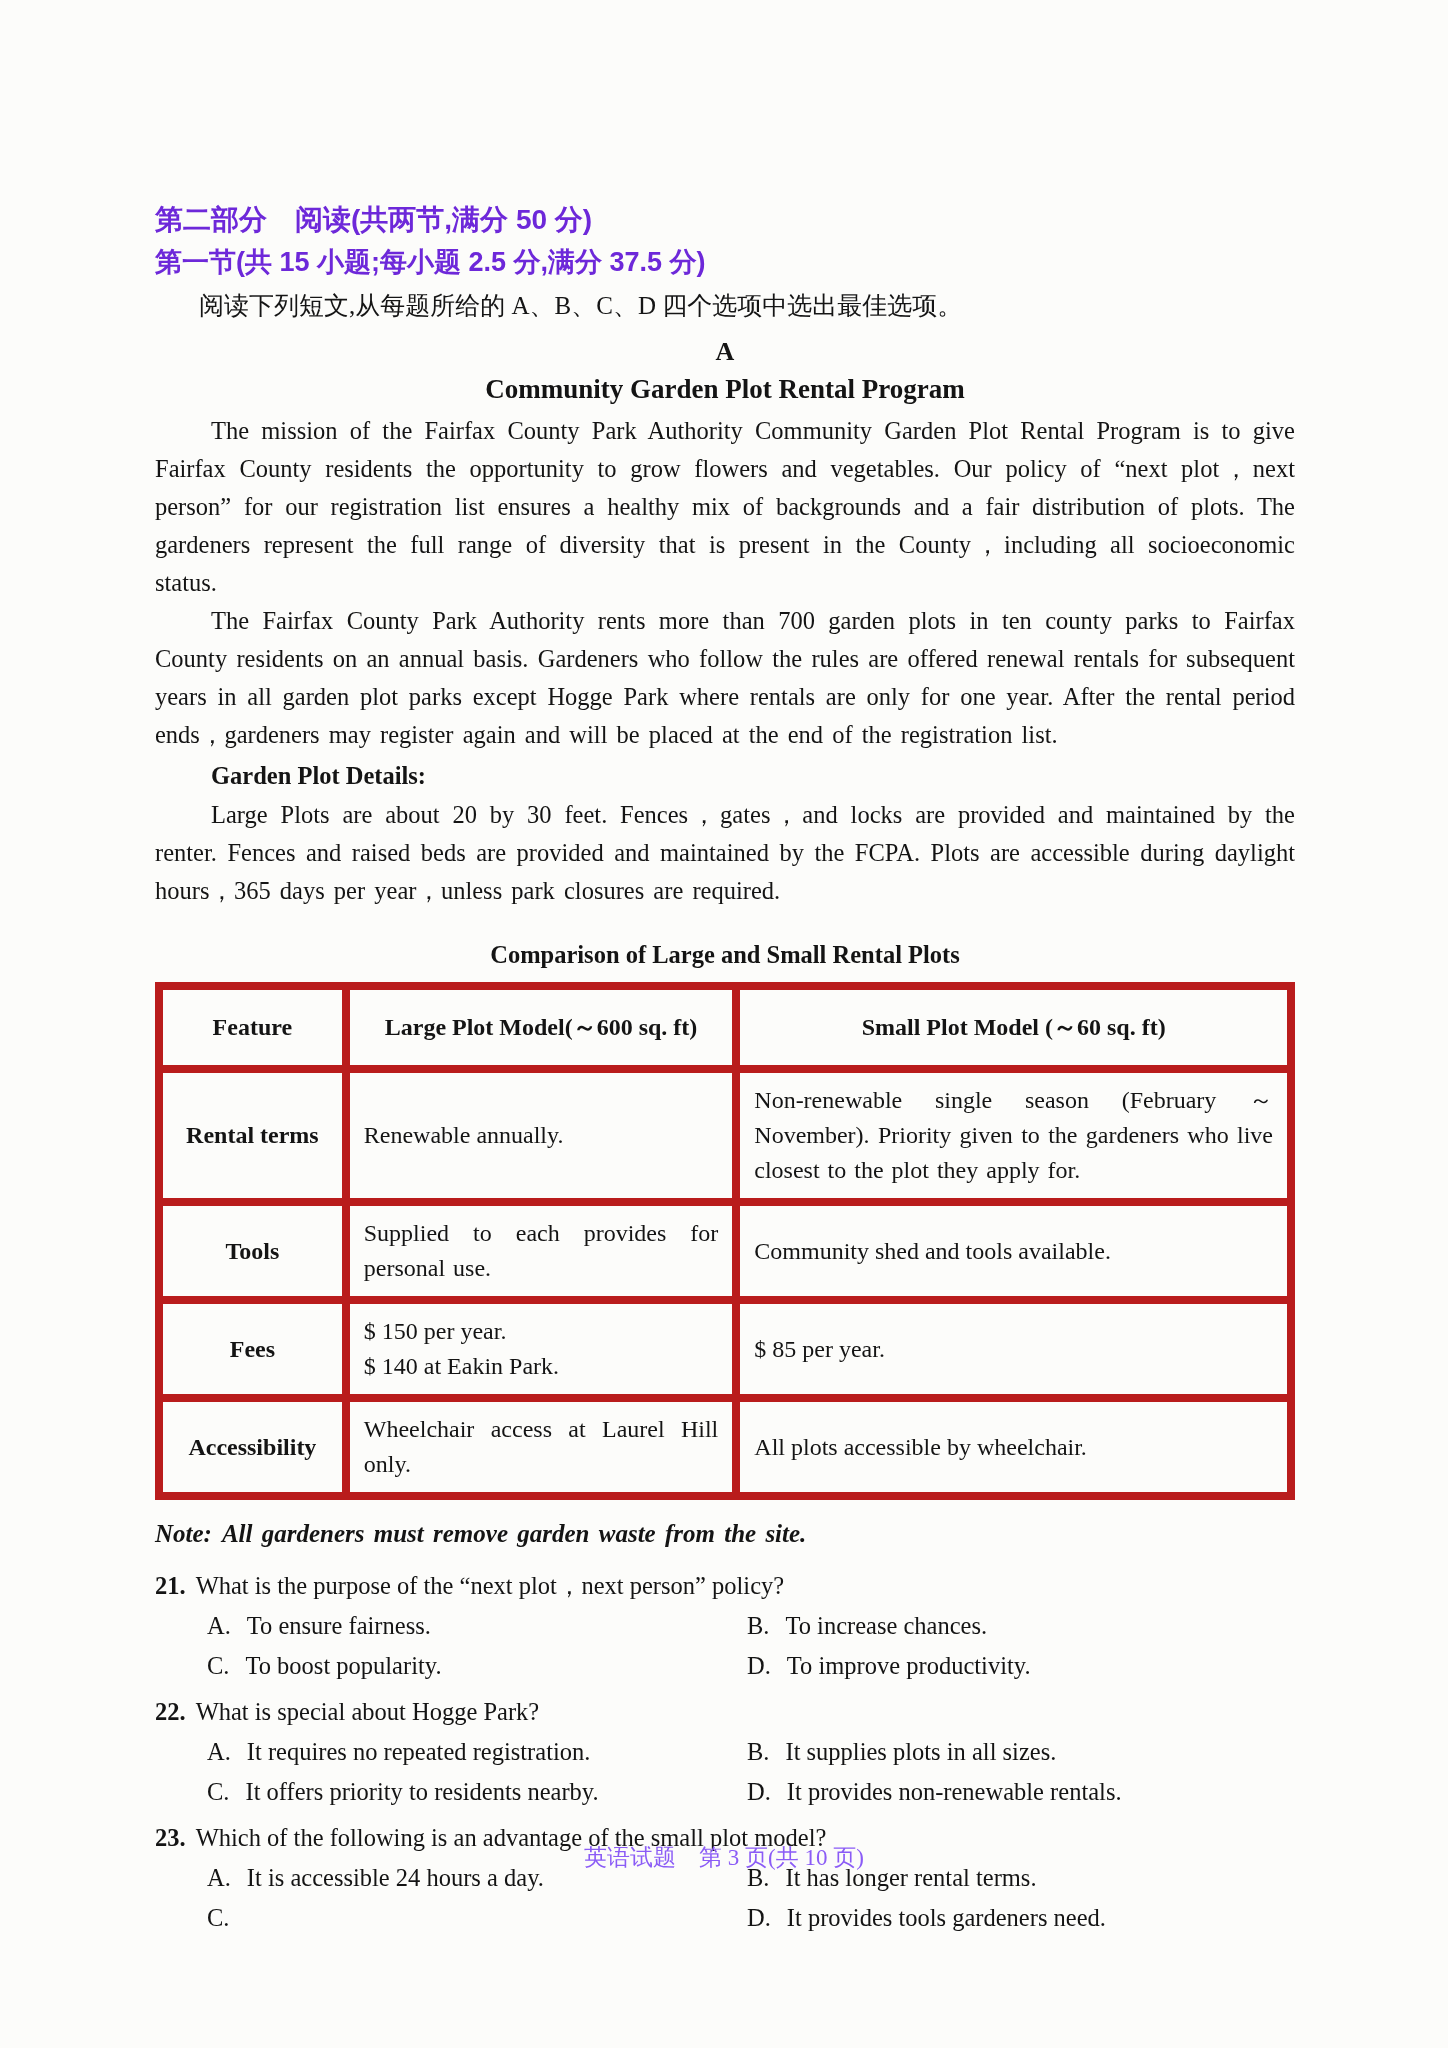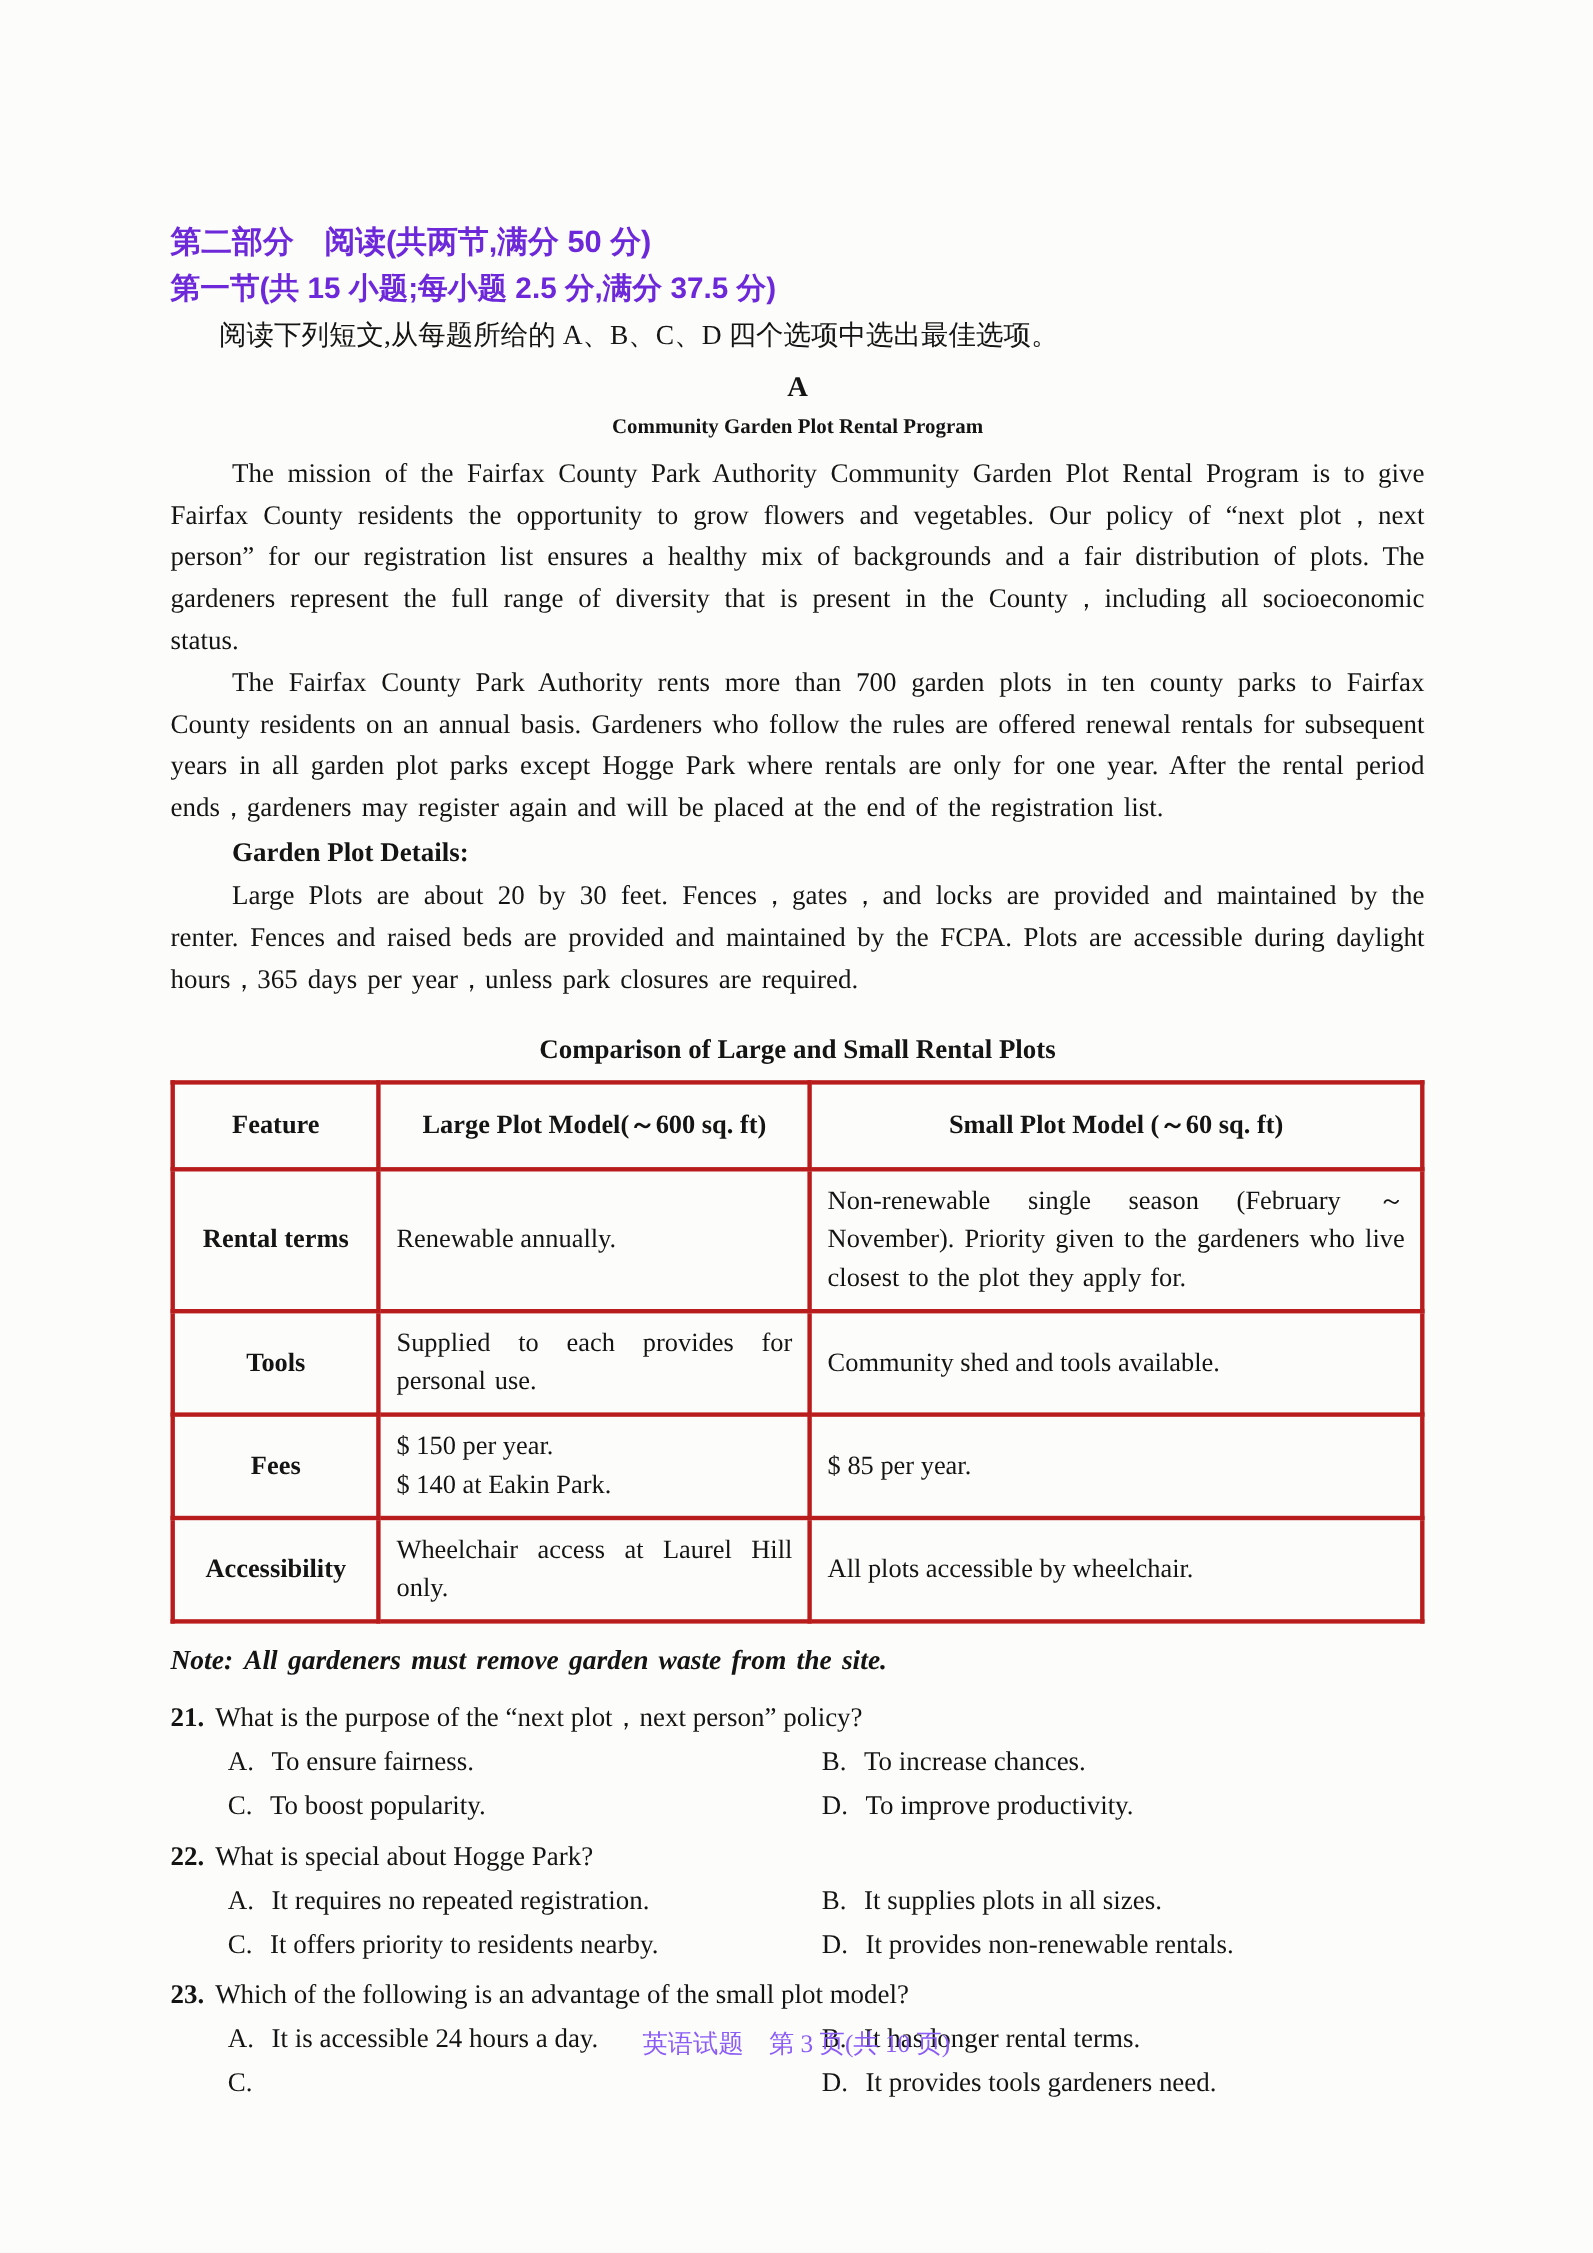--- a/index.html
+++ b/index.html
@@ -37,21 +37,21 @@
   .passage-label{
     text-align:center;
     font-weight:bold;
     font-size:26px;
     line-height:36px;
     margin-top:8px;
   }
   .passage-title{
     text-align:center;
     font-weight:bold;
-    font-size:19px;
+    font-size:27px;
     line-height:34px;
     margin-top:2px;
   }
   p.body-para{
     margin:0;
     font-size:24.5px;
     line-height:38px;
     text-align:justify;
     text-indent:56px;
     word-spacing:3px;
@@ -71,21 +71,21 @@
     line-height:34px;
     margin-top:28px;
     margin-bottom:10px;
   }
   table.cmp{
     width:100%;
     border-collapse:collapse;
     table-layout:fixed;
   }
   table.cmp th, table.cmp td{
-    border:4px solid #b91c1c;
+    border:8px solid #b91c1c;
     font-size:24px;
     line-height:35px;
     padding:10px 14px;
     vertical-align:middle;
     color:#141414;
   }
   table.cmp col.c1{width:16.5%;}
   table.cmp col.c2{width:34.5%;}
   table.cmp col.c3{width:49%;}
   table.cmp th{

